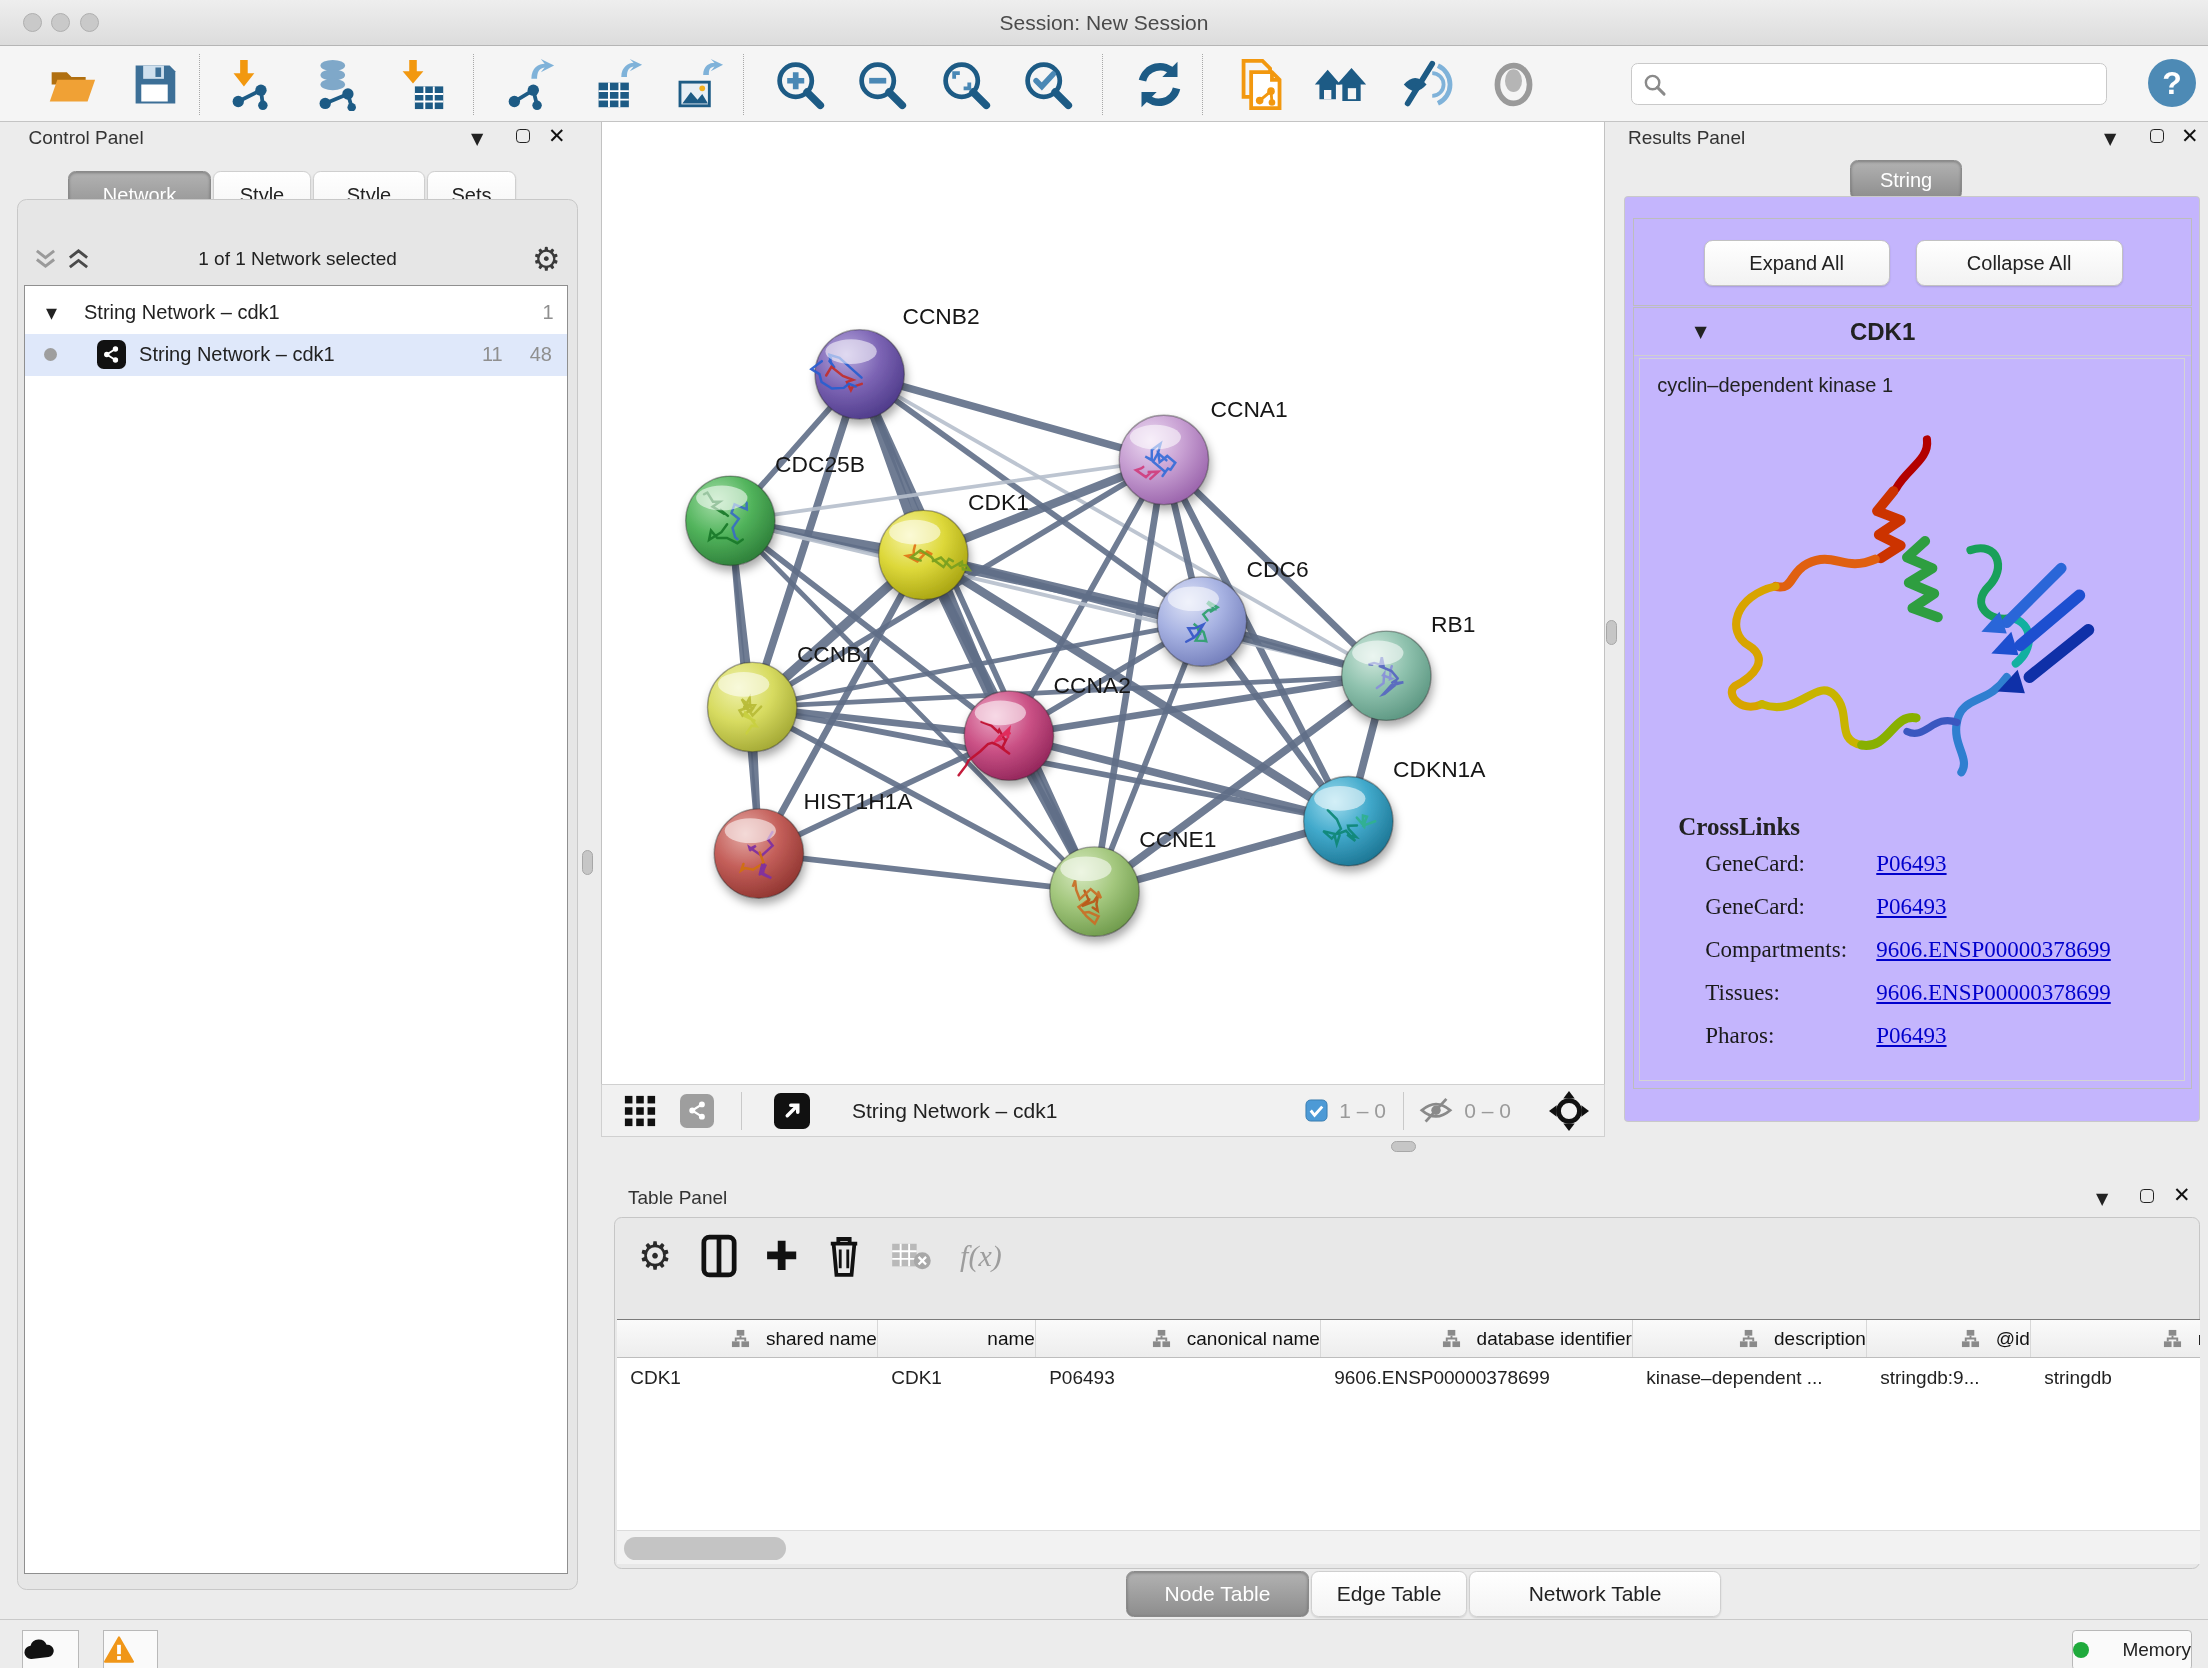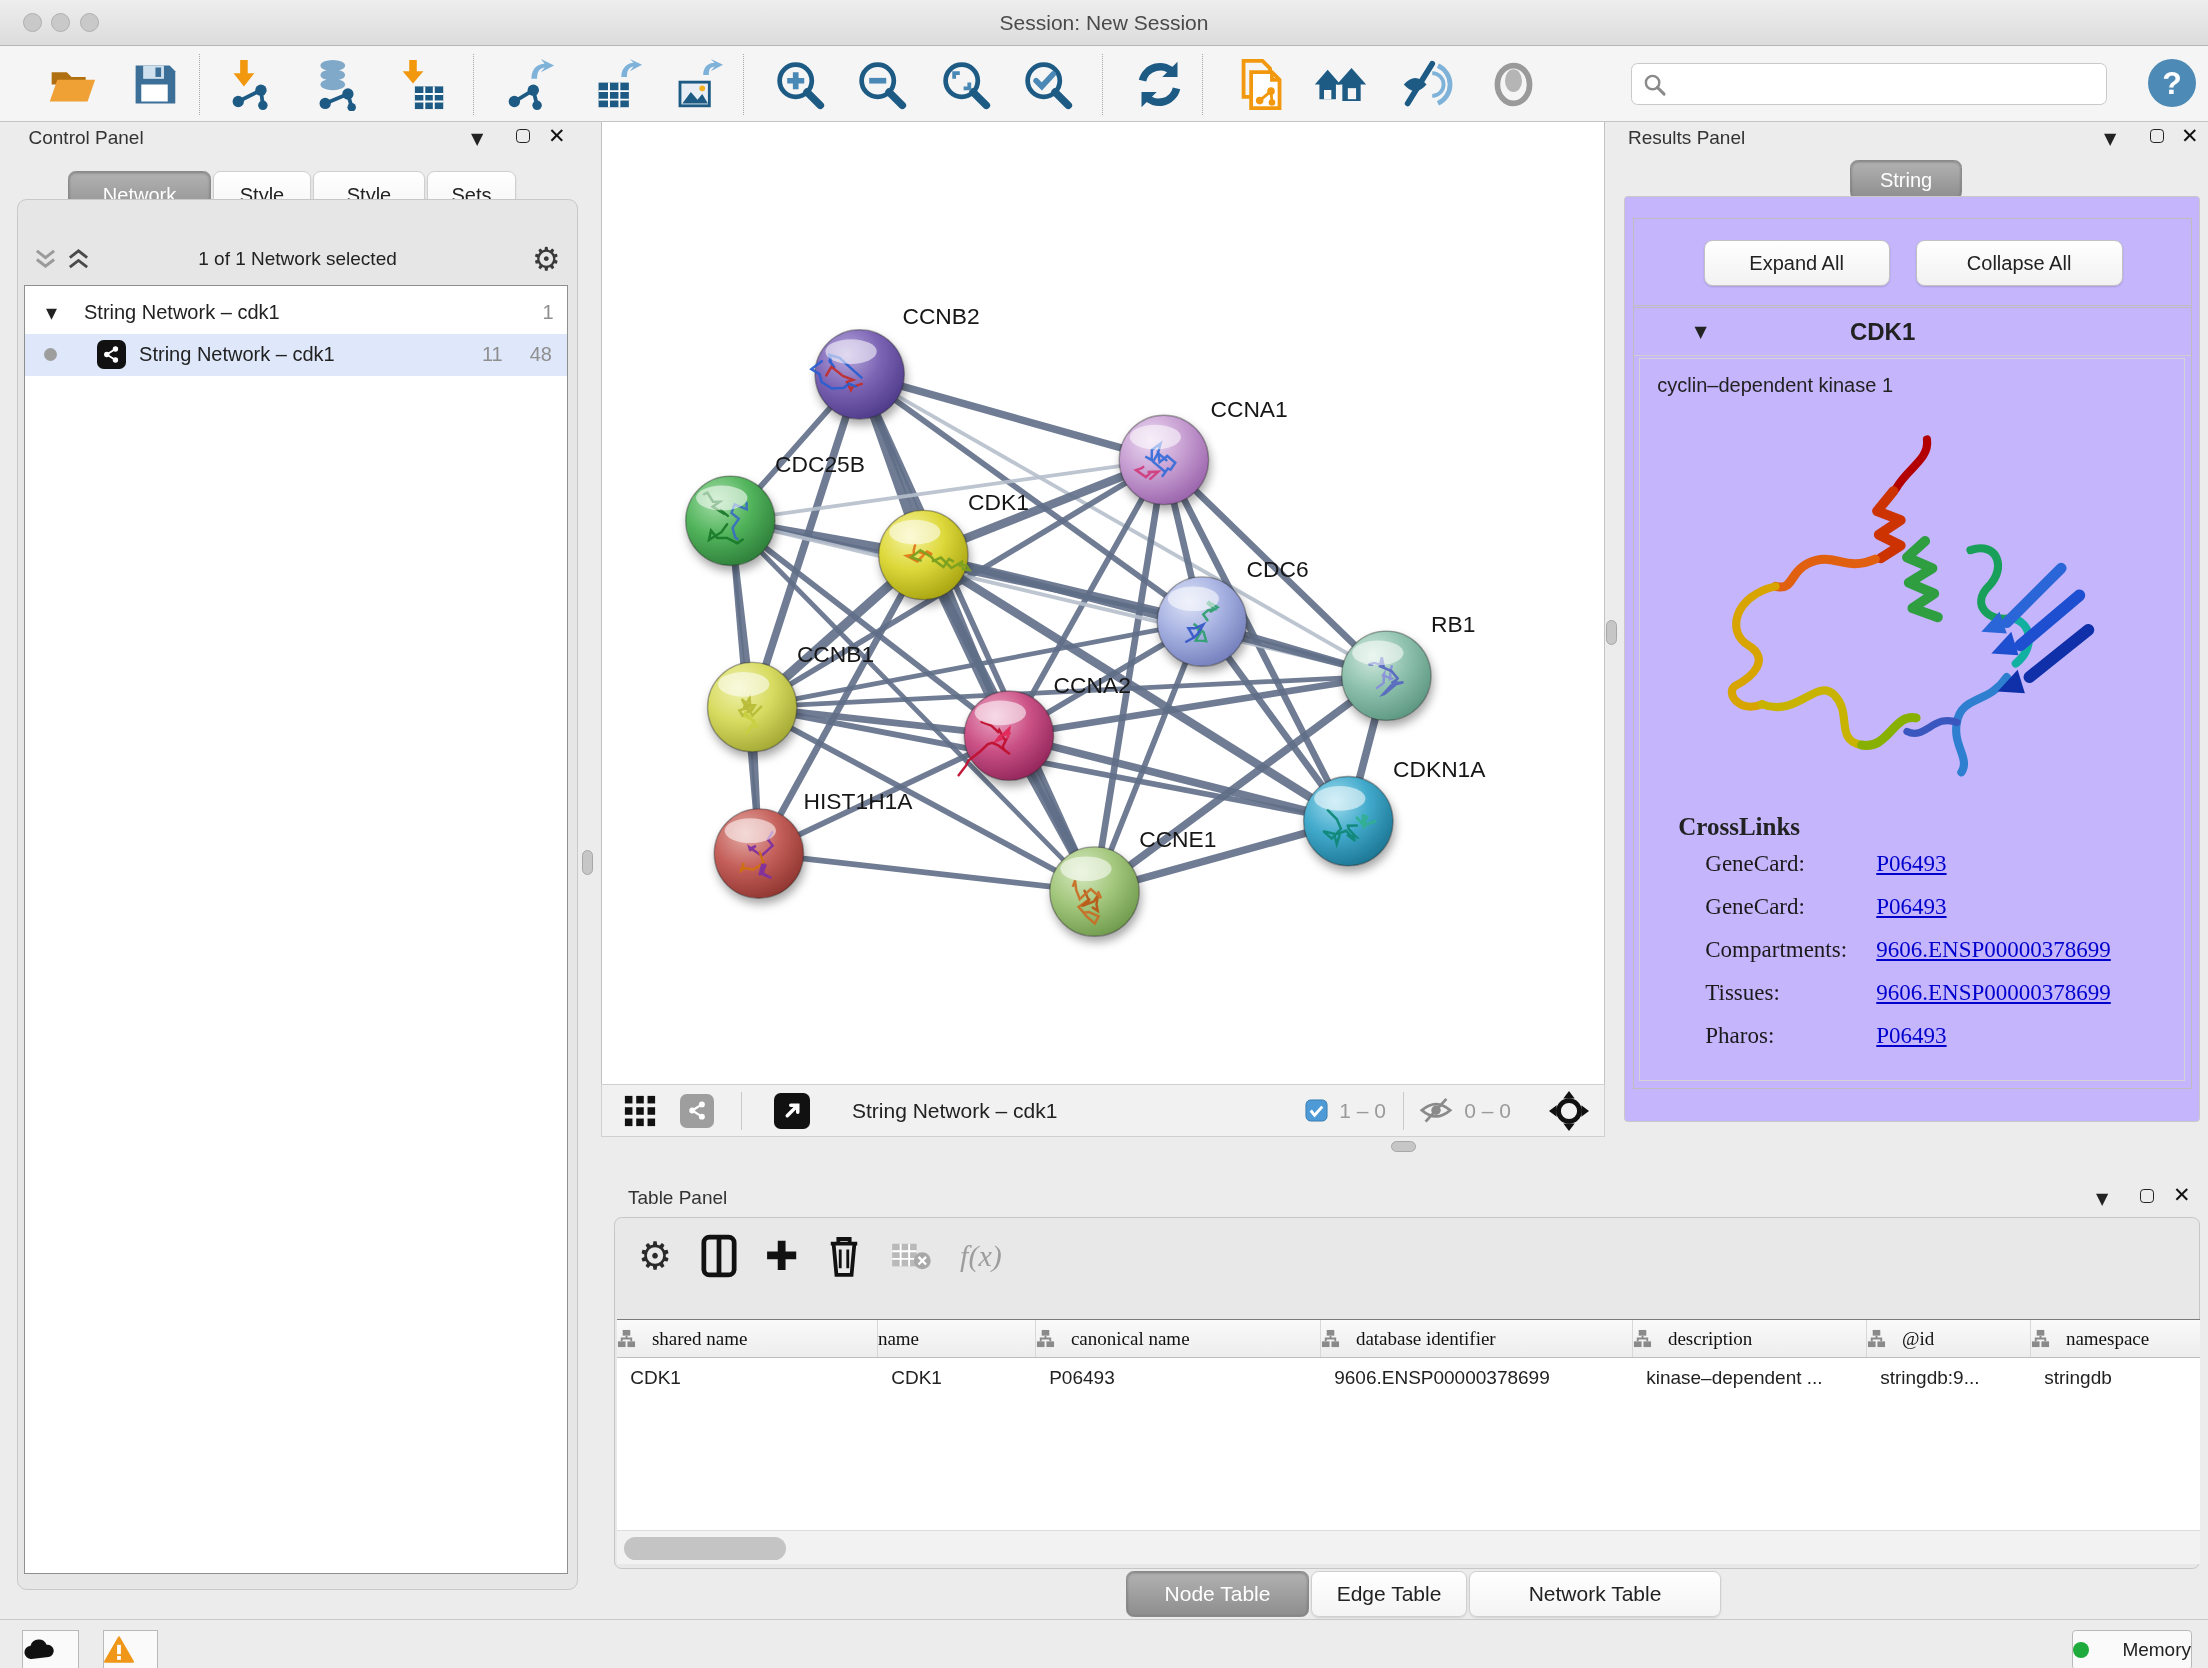--- a/index.html
+++ b/index.html
@@ -73,22 +73,22 @@
   .xl-label { font-size:23px; color:#1a1a1a; }
   .xl-link { font-size:23px; color:#0000cc; text-decoration:underline; }
 
   
   #tp-box { left:614px; top:1217px; width:1586px; height:352px; background:#e8e8e8;
     border:1px solid #c6c6c6; border-radius:7.6px; }
   #tp-table { position:absolute; left:1.9px; top:101px; width:1583px; height:211px;
     background:#fff; border-top:1.9px solid #7a7a7a; overflow:hidden; }
   #tp-header { display:flex; height:38px; background:linear-gradient(#fafafa,#ededed);
     border-bottom:1px solid #bdbdbd; }
-  .tp-col { display:flex; align-items:center; justify-content:flex-start; gap:16px;
-    border-right:1px solid #d8d8d8; font-size:19px; color:#111; flex:none; overflow:hidden; white-space:nowrap;font-family:Liberation Serif, serif; }
+  .tp-col { display:flex; align-items:center; justify-content:flex-end; gap:16px;
+    border-right:1px solid #d8d8d8; font-size:19px; color:#111; flex:none; overflow:hidden; white-space:nowrap; }
   #tp-row { display:flex; height:40px; align-items:center; }
   .tp-cell { padding-left:13.3px; font-size:19px; flex:none; overflow:hidden; white-space:nowrap; }
   .cw0{width:261px}.cw1{width:158px}.cw2{width:285px}.cw3{width:312px}.cw4{width:234px}.cw5{width:164px}.cw6{width:266px}
   #tp-scroll { position:absolute; left:1.9px; top:312px; width:1583px; height:34px;
     background:#f2f2f2; border-top:1px solid #dcdcdc; }
   #tp-thumb { position:absolute; left:7.6px; top:5.7px; width:162px; height:23px;
     background:#c4c4c4; border-radius:11.4px; }
   .bottab { height:46px; font-size:21px; }
 
   

